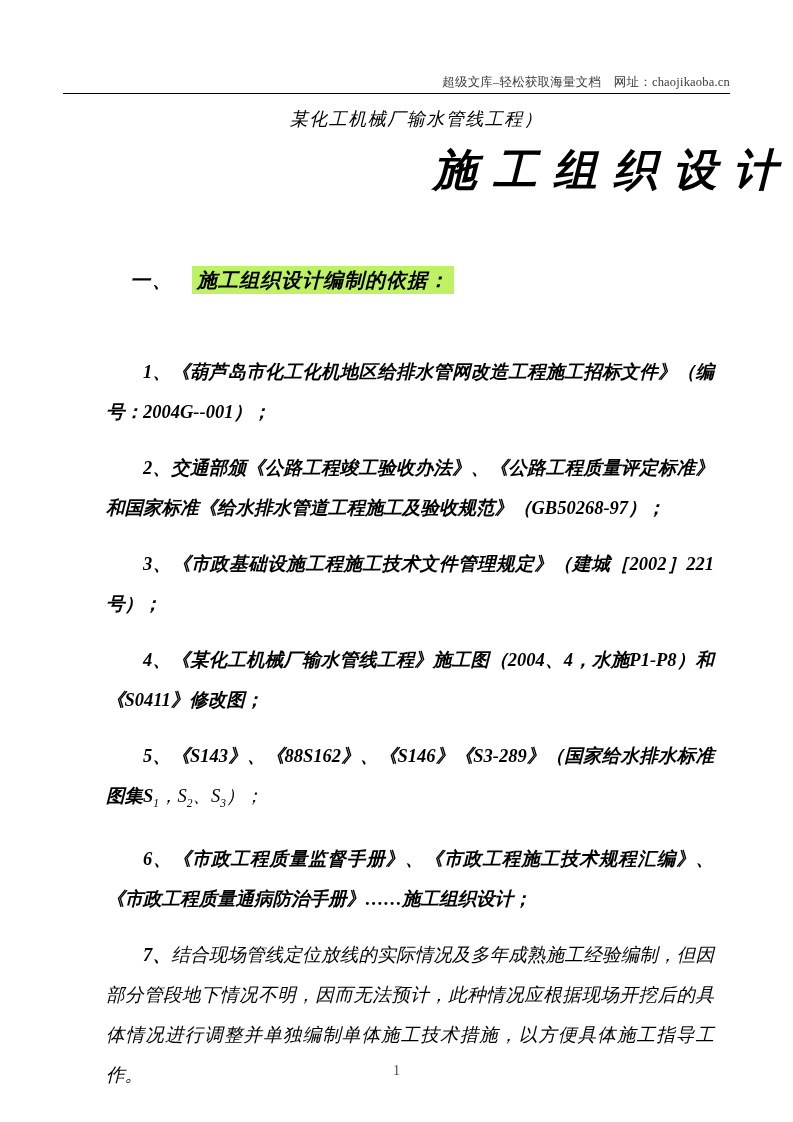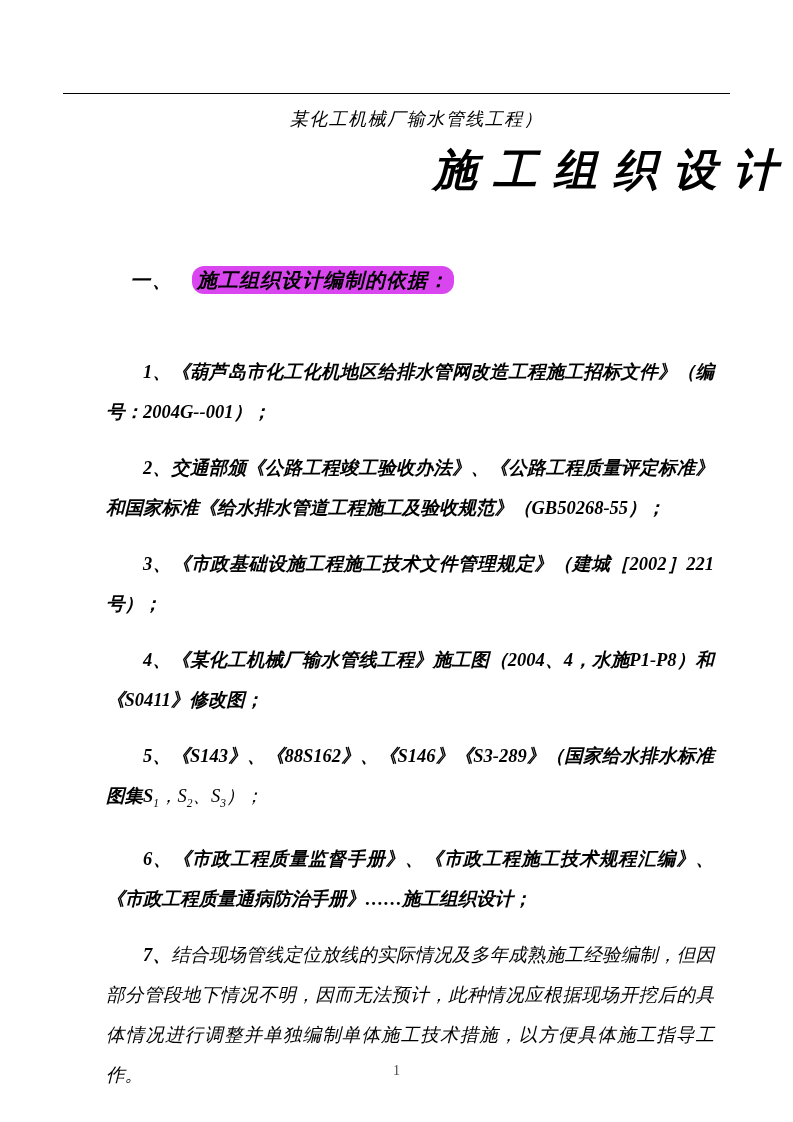--- a/index.html
+++ b/index.html
@@ -142,36 +142,37 @@
     line-height: 18px;
     color: #4a4a4a;
   }
 </style>
 </head>
 <body>
 
 <div id="page">
 
   <div class="header-zone">
+    <div class="header-text">超级文库–轻松获取海量文档　网址：chaojikaoba.cn</div>
     <div class="header-rule"></div>
   </div>
 
   <div class="doc-subtitle">某化工机械厂输水管线工程）</div>
 
   <div class="doc-title">施工组织设计</div>
 
   <div class="section-heading">
-    <span class="sec-num">一、</span><span class="sec-label" style="background: #d946ef; border-radius: 12px;">施工组织设计编制的依据：</span>
+    <span class="sec-num">一、</span><span class="sec-label" style="background: #bef264;">施工组织设计编制的依据：</span>
   </div>
 
   <div class="body-block">
 
     <p class="para indent"><span class="num">1、</span><span class="bold">《葫芦岛市化工化机地区给排水管网改造工程施工招标文件》（编号：2004G--001）；</span></p>
 
-    <p class="para indent"><span class="num">2、</span><span class="bold">交通部颁《公路工程竣工验收办法》、《公路工程质量评定标准》和国家标准《给水排水管道工程施工及验收规范》（GB50268-55）；</span></p>
+    <p class="para indent"><span class="num">2、</span><span class="bold">交通部颁《公路工程竣工验收办法》、《公路工程质量评定标准》和国家标准《给水排水管道工程施工及验收规范》（GB50268-97）；</span></p>
 
     <p class="para indent"><span class="num">3、</span><span class="bold">《市政基础设施工程施工技术文件管理规定》（建城［2002］221号）；</span></p>
 
     <p class="para indent"><span class="num">4、</span><span class="bold">《某化工机械厂输水管线工程》施工图（2004、4，水施P1-P8）和《S0411》修改图；</span></p>
 
     <p class="para indent"><span class="num">5、</span><span class="bold">《S143》、《88S162》、《S146》《S3-289》（国家给水排水标准图集S</span><sub>1</sub><span>，S</span><sub>2</sub><span>、S</span><sub>3</sub><span>）；</span></p>
 
     <p class="para indent"><span class="num">6、</span><span class="bold">《市政工程质量监督手册》、《市政工程施工技术规程汇编》、《市政工程质量通病防治手册》……施工组织设计；</span></p>
 
     <p class="para indent"><span class="num">7、</span><span>结合现场管线定位放线的实际情况及多年成熟施工经验编制，但因部分管段地下情况不明，因而无法预计，此种情况应根据现场开挖后的具体情况进行调整并单独编制单体施工技术措施，以方便具体施工指导工作。</span></p>

